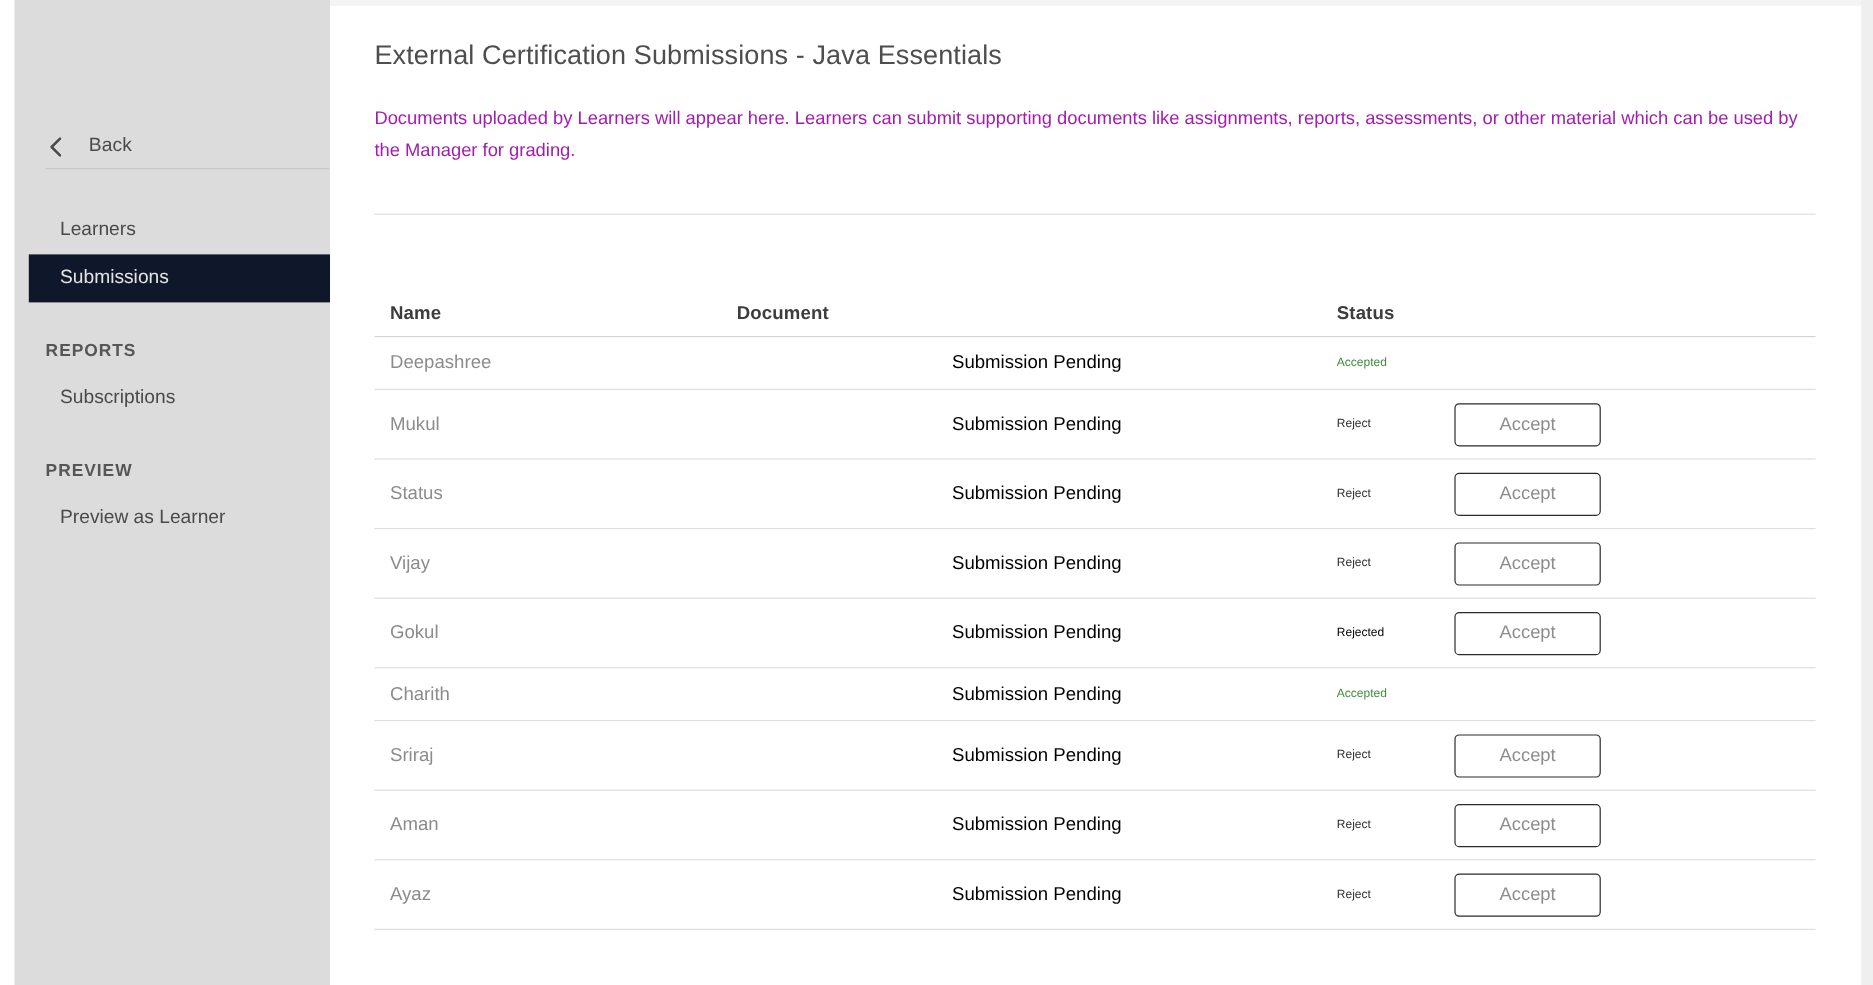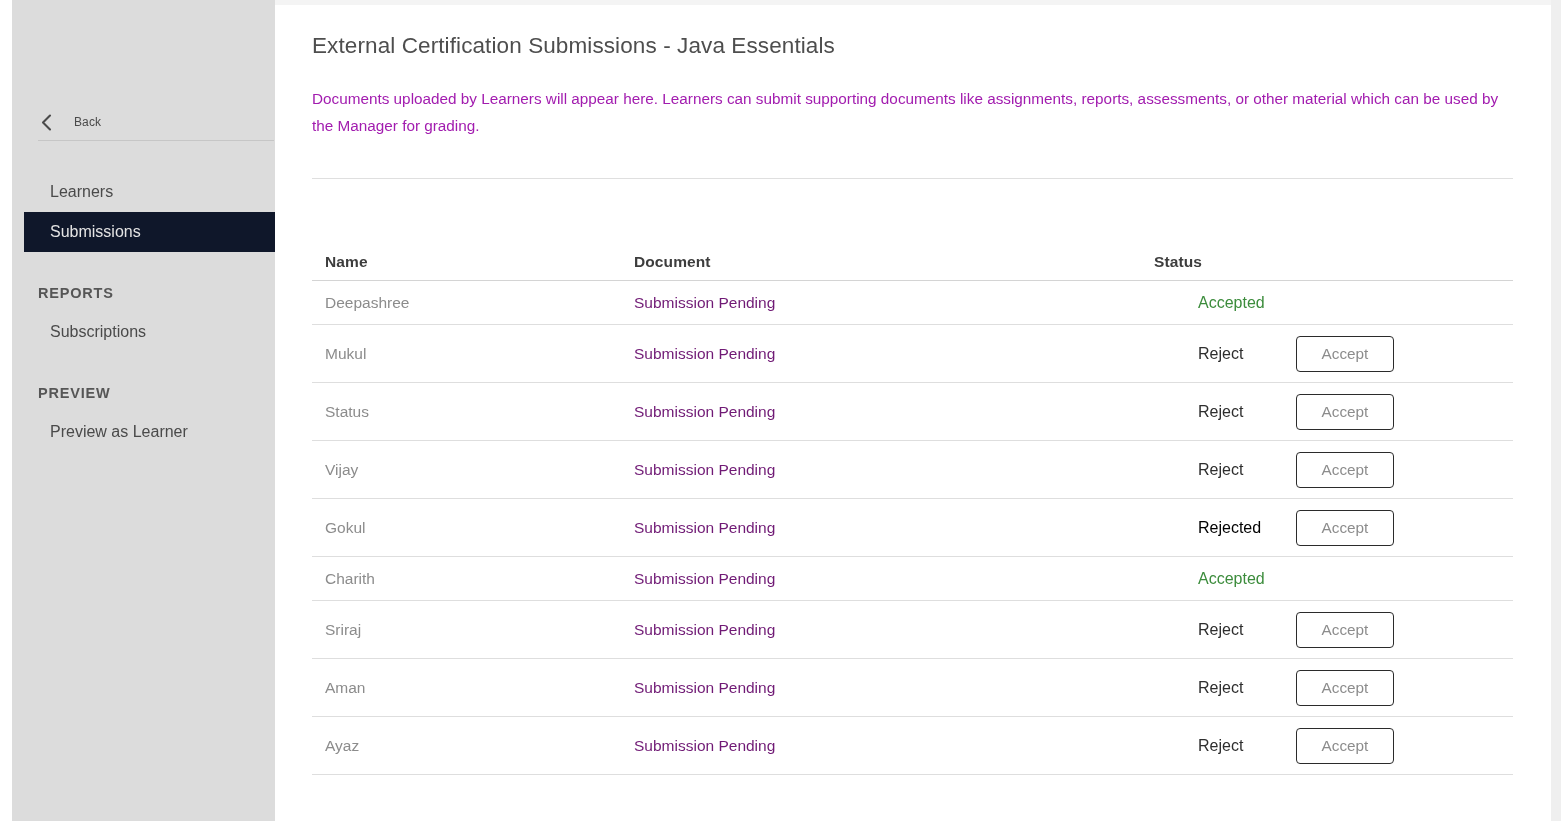--- a/index.html
+++ b/index.html
@@ -57,21 +57,21 @@
   .back-chevron {
     display: inline-flex;
     align-items: center;
     justify-content: center;
     width: 16px; height: 18px;
     color: #4a4a4a;
   }
   .back-chevron svg { display: block; }
   .back-label {
     margin-left: 20px;
-    font-size: 12px;
+    font-size: 16px;
     color: #4a4a4a;
     letter-spacing: 0.1px;
   }
   .back-divider {
     position: absolute;
     top: 140px; left: 26px;
     width: 236px; height: 1px;
     background: #c6c6c6;
   }
 
@@ -146,21 +146,20 @@
     position: absolute;
     top: 238px; left: 37px;
     width: 1201px;
   }
 
   .t-row {
     display: flex;
     align-items: center;
     border-bottom: 1px solid #dedede;
     position: relative;
-    gap: 20px;
   }
   .t-head {
     height: 38px;
     border-bottom: 1px solid #d4d4d4;
   }
   .th {
     font-size: 15.5px;
     font-weight: bold;
     color: #3d3d3d;
     letter-spacing: 0.1px;
@@ -171,40 +170,40 @@
 
   .t-body-row { min-height: 44px; }
   .t-body-row.with-btn { min-height: 58px; }
 
   .td-name {
     font-size: 15.5px;
     color: #8c8c8c;
   }
   .td-doc {
     font-size: 15.5px;
-    color: #701a75;
+    color: #000000;
+    text-align: center;
   }
   .status-cell {
     flex: 1;
     display: flex;
     align-items: center;
   }
   .status-text {
-    font-size: 16px;
+    font-size: 10px;
     width: 96px;
     white-space: nowrap;
-    margin-left: 44px;
   }
   .status-text.accepted { color: #3c8c3c; }
   .status-text.rejected { color: #000000; }
   .status-text.reject   { color: #2e2e2e; }
 
   .accept-btn {
     margin-left: 2px;
-    width: 98px;
+    width: 122px;
     height: 36px;
     background: #ffffff;
     border: 1.6px solid #2b2b2b;
     border-radius: 4px;
     font-family: "Liberation Sans", sans-serif;
     font-size: 15.3px;
     color: #8c8c8c;
     cursor: pointer;
     line-height: 1;
   }

